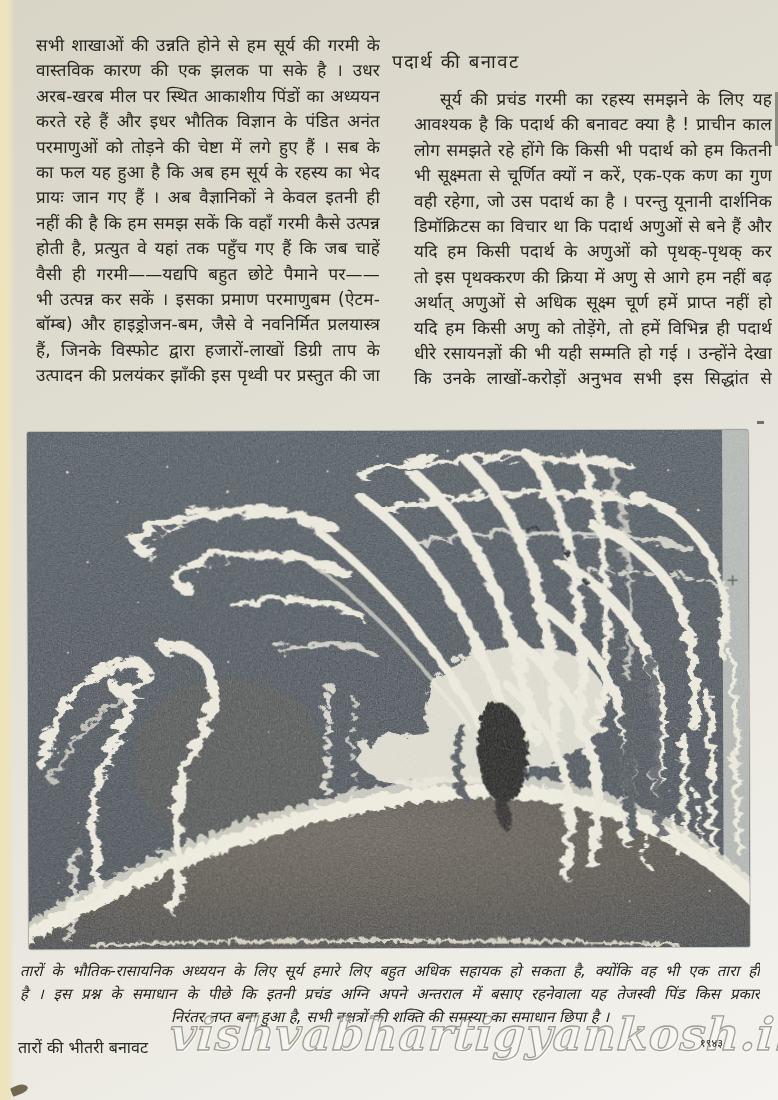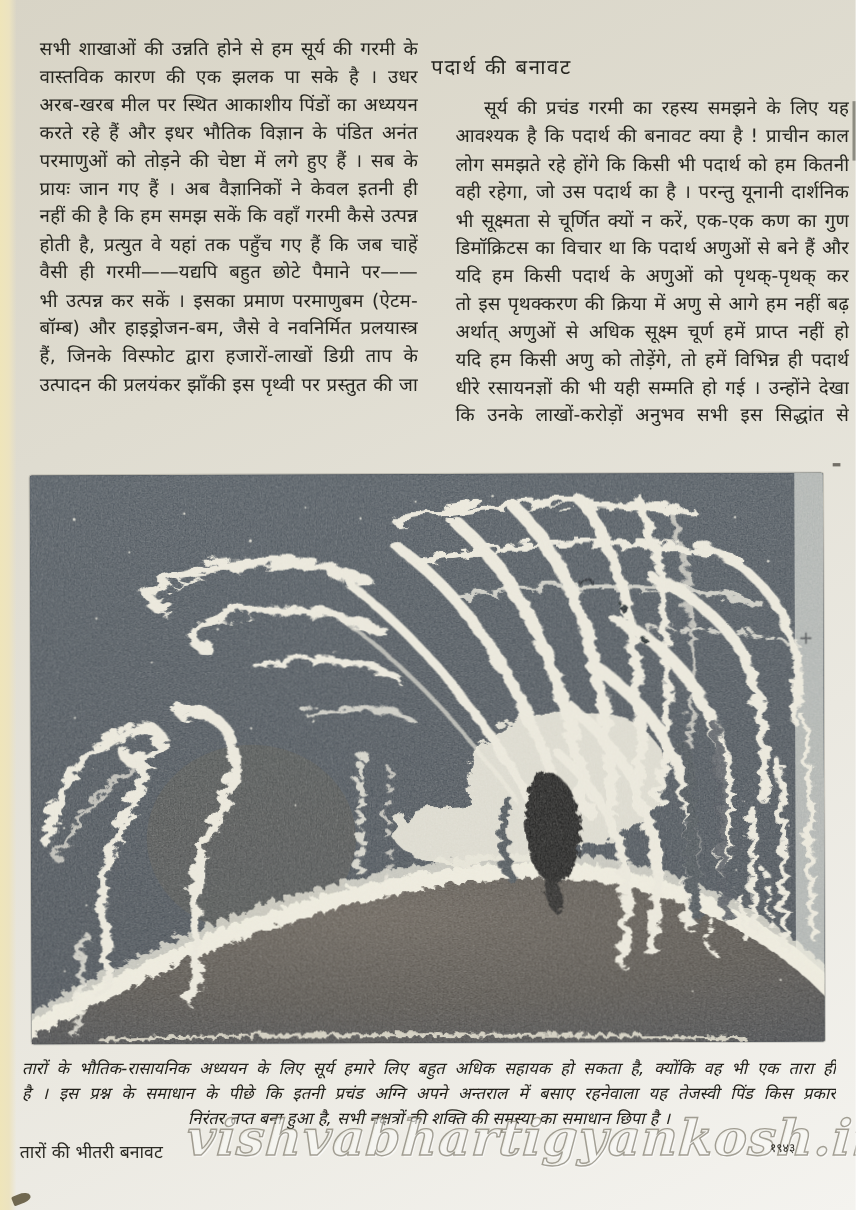--- a/index.html
+++ b/index.html
@@ -46,37 +46,38 @@
 <div class="page">
 
   <div class="edge-strip"></div>
 
   <div class="col left">
     <div class="ln">सभी शाखाओं की उन्नति होने से हम सूर्य की गरमी के</div>
     <div class="ln">वास्तविक कारण की एक झलक पा सके है । उधर ज्योतिषी</div>
     <div class="ln">अरब-खरब मील पर स्थित आकाशीय पिंडों का अध्ययन</div>
     <div class="ln">करते रहे हैं और इधर भौतिक विज्ञान के पंडित अनंत सूक्ष्म</div>
     <div class="ln">परमाणुओं को तोड़ने की चेष्टा में लगे हुए हैं । सब के प्रयास</div>
+    <div class="ln">का फल यह हुआ है कि अब हम सूर्य के रहस्य का भेद</div>
     <div class="ln">प्रायः जान गए हैं । अब वैज्ञानिकों ने केवल इतनी ही प्रगति</div>
     <div class="ln">नहीं की है कि हम समझ सकें कि वहाँ गरमी कैसे उत्पन्न</div>
     <div class="ln">होती है, प्रत्युत वे यहां तक पहुँच गए हैं कि जब चाहें तब</div>
     <div class="ln">वैसी ही गरमी——यद्यपि बहुत छोटे पैमाने पर——पृथ्वी पर</div>
     <div class="ln">भी उत्पन्न कर सकें । इसका प्रमाण परमाणुबम (ऐटम-</div>
     <div class="ln">बॉम्ब) और हाइड्रोजन-बम, जैसे वे नवनिर्मित प्रलयास्त्र</div>
     <div class="ln">हैं, जिनके विस्फोट द्वारा हजारों-लाखों डिग्री ताप के</div>
     <div class="ln">उत्पादन की प्रलयंकर झाँकी इस पृथ्वी पर प्रस्तुत की जा</div>
   </div>
 
   <div class="col right">
     <div class="heading">पदार्थ की बनावट</div>
     <div class="ln indent">सूर्य की प्रचंड गरमी का रहस्य समझने के लिए यह जानना</div>
     <div class="ln">आवश्यक है कि पदार्थ की बनावट क्या है ! प्राचीन काल के</div>
     <div class="ln">लोग समझते रहे होंगे कि किसी भी पदार्थ को हम कितनी</div>
+    <div class="ln">भी सूक्ष्मता से चूर्णित क्यों न करें, एक-एक कण का गुण</div>
     <div class="ln">वही रहेगा, जो उस पदार्थ का है । परन्तु यूनानी दार्शनिक</div>
-    <div class="ln">भी सूक्ष्मता से चूर्णित क्यों न करें, एक-एक कण का गुण</div>
     <div class="ln">डिमॉक्रिटस का विचार था कि पदार्थ अणुओं से बने हैं और</div>
     <div class="ln">यदि हम किसी पदार्थ के अणुओं को पृथक्-पृथक् कर डालें,</div>
     <div class="ln">तो इस पृथक्करण की क्रिया में अणु से आगे हम नहीं बढ़ सकते,</div>
     <div class="ln">अर्थात् अणुओं से अधिक सूक्ष्म चूर्ण हमें प्राप्त नहीं हो सकता ।</div>
     <div class="ln">यदि हम किसी अणु को तोड़ेंगे, तो हमें विभिन्न ही पदार्थ</div>
     <div class="ln">धीरे रसायनज्ञों की भी यही सम्मति हो गई । उन्होंने देखा</div>
     <div class="ln">कि उनके लाखों-करोड़ों अनुभव सभी इस सिद्धांत से समझाए</div>
   </div>
 
   <div class="photo-wrap" role="img" aria-label="सूर्य के किनारे से उठती प्रचंड ज्वालाएँ (solar prominences) — श्वेत-श्याम चित्र">

